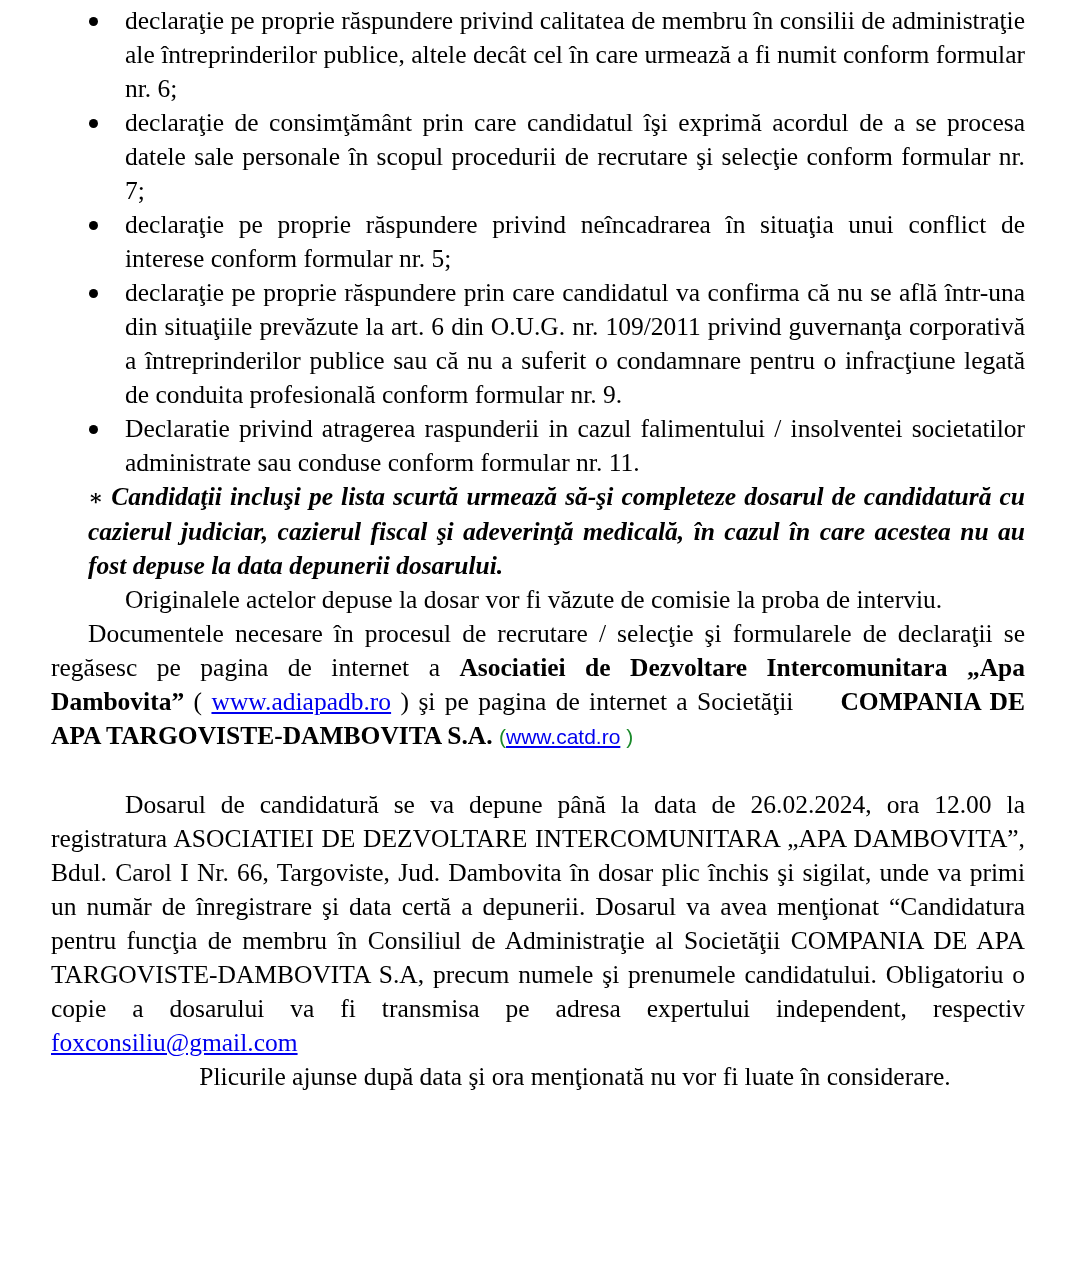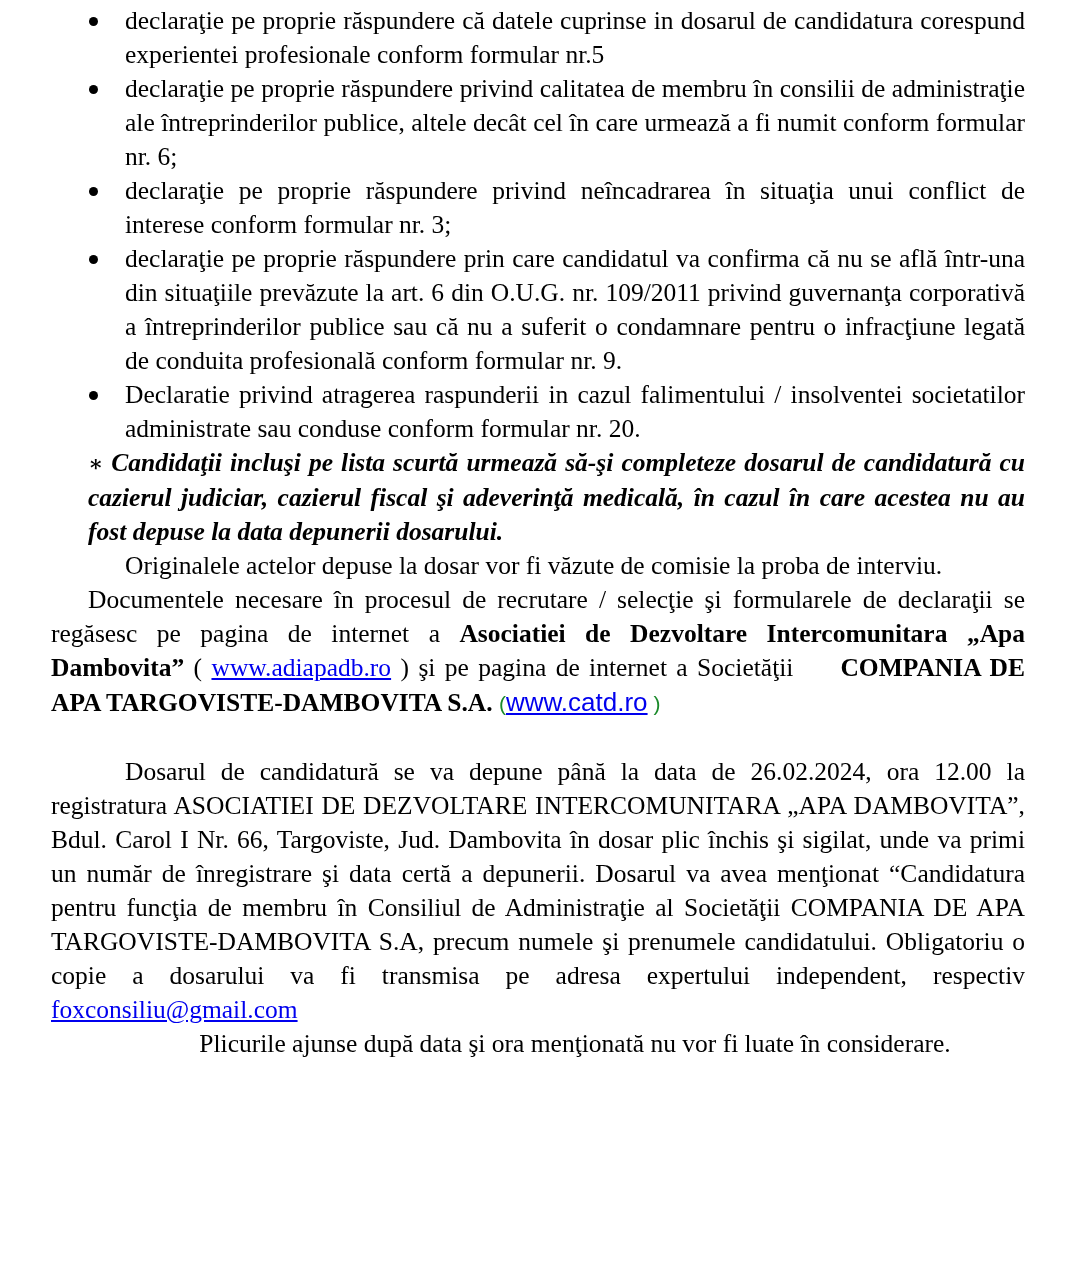--- a/index.html
+++ b/index.html
@@ -16,37 +16,37 @@
     ul.bullets li .dot {
       position: absolute; left: -36px; top: 13px;
       width: 9px; height: 9px; border-radius: 50%; background: #000;
     }
     p { margin: 0; text-align: justify; }
     .note { font-weight: bold; padding-left: 37px; font-style: italic; }
     .note .star { font-size: 22px; }
     .indent1 { text-indent: 74px; }
     .indent2 { text-indent: 37px; }
     a.link { color: #0000ee; text-decoration: underline; }
-    a.link.sans { font-family: "Liberation Sans", "DejaVu Sans", sans-serif; font-size: 26px; }
+    a.link.sans { font-family: "Liberation Sans", "DejaVu Sans", sans-serif; font-size: 21px; }
     .paren-green { color: #1a8a2a; font-family: "Liberation Sans", sans-serif; font-size: 21px; }
     .blank { height: 34px; }
     b { font-weight: bold; }
     .last { text-align: center; }
   </style>
 </head>
 <body>
 
 <div class="page">
 
   <ul class="bullets">
-    <li><span class="dot"></span><span>declaraţie pe proprie răspundere că datele cuprinse in dosarul de candidatura corespund experientei profesionale conform formular nr.5</span></li>
     <li><span class="dot"></span><span>declaraţie pe proprie răspundere privind calitatea de membru în consilii de administraţie ale întreprinderilor publice, altele decât cel în care urmează a fi numit conform formular nr. 6;</span></li>
-    <li><span class="dot"></span><span>declaraţie pe proprie răspundere privind neîncadrarea în situaţia unui conflict de interese conform formular nr. 3;</span></li>
+    <li><span class="dot"></span><span>declaraţie de consimţământ prin care candidatul îşi exprimă acordul de a se procesa datele sale personale în scopul procedurii de recrutare şi selecţie conform formular nr. 7;</span></li>
+    <li><span class="dot"></span><span>declaraţie pe proprie răspundere privind neîncadrarea în situaţia unui conflict de interese conform formular nr. 5;</span></li>
     <li><span class="dot"></span><span>declaraţie pe proprie răspundere prin care candidatul va confirma că nu se află într-una din situaţiile prevăzute la art. 6 din O.U.G. nr. 109/2011 privind guvernanţa corporativă a întreprinderilor publice sau că nu a suferit o condamnare pentru o infracţiune legată de conduita profesională conform formular nr. 9.</span></li>
-    <li><span class="dot"></span><span>Declaratie privind atragerea raspunderii in cazul falimentului / insolventei societatilor administrate sau conduse conform formular nr. 20.</span></li>
+    <li><span class="dot"></span><span>Declaratie privind atragerea raspunderii in cazul falimentului / insolventei societatilor administrate sau conduse conform formular nr. 11.</span></li>
   </ul>
 
   <p class="note"><span class="star">∗</span> <span>Candidaţii incluşi pe lista scurtă urmează să-şi completeze dosarul de candidatură cu cazierul judiciar, cazierul fiscal şi adeverinţă medicală, în cazul în care acestea nu au fost depuse la data depunerii dosarului.</span></p>
 
   <p class="indent1">Originalele actelor depuse la dosar vor fi văzute de comisie la proba de interviu.</p>
 
   <p class="indent2"><span>Documentele necesare în procesul de recrutare / selecţie şi formularele de declaraţii se regăsesc pe pagina de internet a </span><b>Asociatiei de Dezvoltare Intercomunitara „Apa Dambovita”</b><span> ( </span><a class="link" href="#">www.adiapadb.ro</a><span> ) şi pe pagina de internet a Societăţii </span>&nbsp;&nbsp;&nbsp;&nbsp;<b>COMPANIA DE APA TARGOVISTE-DAMBOVITA S.A.</b> <span class="paren-green">(</span><a class="link sans" href="#">www.catd.ro</a><span class="paren-green"> )</span></p>
 
   <div class="blank"></div>
 

